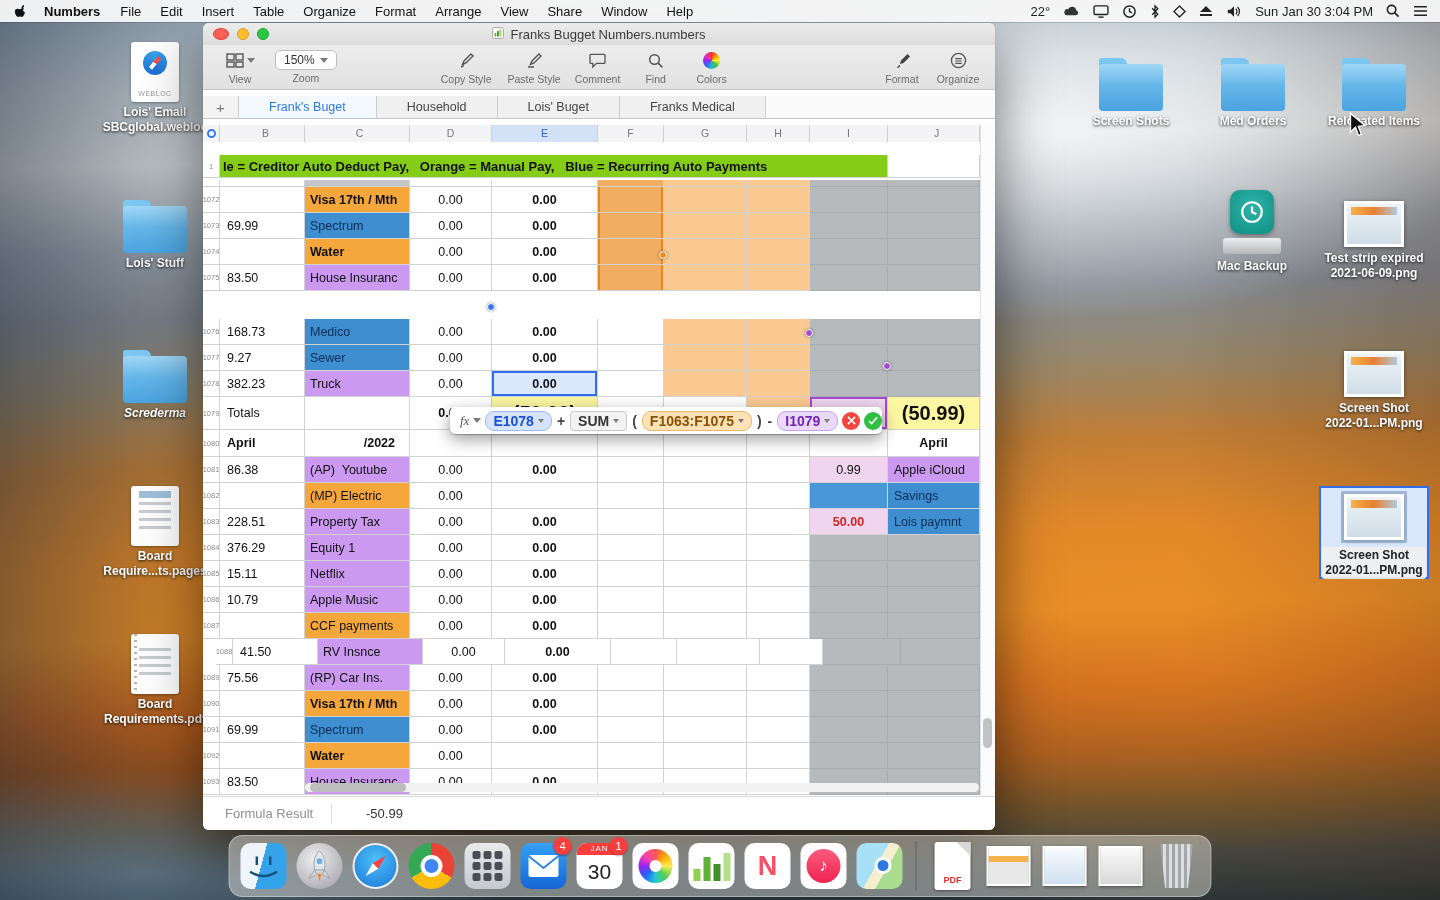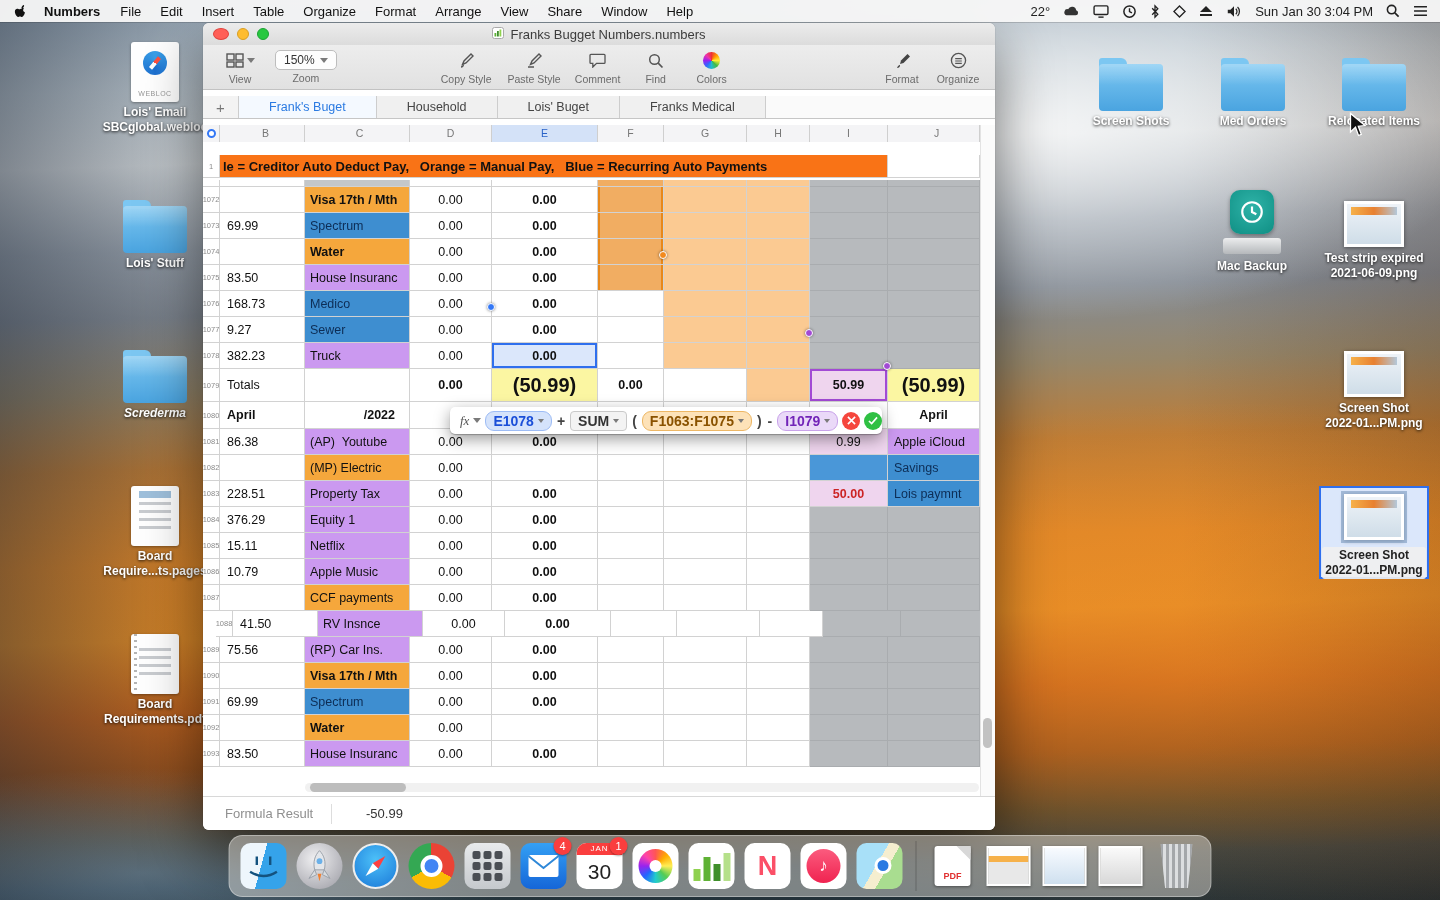--- a/index.html
+++ b/index.html
@@ -64,21 +64,21 @@
   .col-H{width:63px;justify-content:center}
   .col-I{width:78px;justify-content:center}
   .col-J{width:92px;padding-left:6px}
   .col-LEG{width:668px;padding-left:3px}
   .ctr{justify-content:center;padding-left:0}
   .r{justify-content:flex-end;padding-right:14px}
   .b{font-weight:700}
   .big{font-size:20px;font-weight:700}
   .red{color:#cc2424;font-weight:700}
   .legend{font-weight:600;font-size:13px}
-  .bg-leg{background:#f97316}
+  .bg-leg{background:#84cc16}
   .bg-or{background:#f5a73c}
   .bg-ol{background:#fbca92}
   .bg-od{background:#f1ad62}
   .bg-pu{background:#cb99f0}
   .bg-bl{background:#3e8ed0;color:#0d2d55}
   .bg-bc{background:#4a97d8}
   .bg-gray{background:#b7babd;border-color:#a9acaf}
   .bg-gray2{background:#c4c7c9}
   .bg-ye{background:#fbf6a2}
   .bg-pk{background:#efd5ee}
@@ -164,21 +164,21 @@
   .ic-numbers i:nth-child(1){height:12px;background:#8fd14f}
   .ic-numbers i:nth-child(2){height:24px}
   .ic-numbers i:nth-child(3){height:17px;background:#3f8f2a}
   .ic-numbers i:nth-child(4){height:28px;background:#b5e08a}
   .ic-news{background:#fff;display:grid;place-items:center}
   .news-n{color:#fb4f67;font-size:27px;font-weight:700}
   .ic-music{background:#fff;display:grid;place-items:center}
   .ic-music b{width:34px;height:34px;border-radius:50%;background:linear-gradient(#fb5b7e,#f02350);display:grid;place-items:center;color:#fff;font-size:17px;font-weight:400}
   .ic-maps{background:linear-gradient(120deg,#a8e0f8 0 45%,#f5eecf 45% 62%,#a9dd90 62%)}
   .ic-maps::after{content:'';position:absolute;left:18px;top:14px;width:11px;height:11px;border-radius:50%;background:#2a7ae2;border:3px solid #fff}
-  .ic-pdfdoc{width:36px;height:40px;background:#fff;border-radius:3px;box-shadow:0 1px 3px rgba(0,0,0,.4);position:relative}
+  .ic-pdfdoc{width:36px;height:48px;background:#fff;border-radius:3px;box-shadow:0 1px 3px rgba(0,0,0,.4);position:relative}
   .ic-pdfdoc::before{content:'';position:absolute;top:0;right:0;border:7px solid #d8d8d8;border-left-color:transparent;border-bottom-color:transparent}
   .pdf-t{position:absolute;bottom:5px;width:100%;text-align:center;font-size:9px;font-weight:700;color:#e03030}
   .ic-stack{width:44px;height:40px;background:#fff;border:2px solid #fff;box-shadow:0 1px 3px rgba(0,0,0,.45)}
   .st1{background:linear-gradient(#fdfdfd 0 22%,#f6b14a 22% 38%,#e8e8e8 38%)}
   .st2{background:linear-gradient(#f8fbff,#cfe0ef)}
   .st3{background:linear-gradient(#fafafa,#d8d8d8)}
   .ic-trash{width:38px;height:44px;clip-path:polygon(8% 0,92% 0,80% 100%,20% 100%);
     background:repeating-linear-gradient(90deg,#dcdee0 0 3px,#a4a7aa 3px 6px),linear-gradient(#c8cacc,#9fa2a5)}
 </style>
 </head>
@@ -547,21 +547,21 @@
           <div class="cell col-B bg-w">83.50</div>
           <div class="cell col-C bg-pu">House Insuranc</div>
           <div class="cell col-D bg-w">0.00</div>
           <div class="cell col-E bg-w b">0.00</div>
           <div class="cell col-F bg-od refo"></div>
           <div class="cell col-G bg-ol"></div>
           <div class="cell col-H bg-ol"></div>
           <div class="cell col-I bg-gray"></div>
           <div class="cell col-J bg-gray"></div>
         </div>
-        <div class="srow" style="height: 26px;">
+        <div class="srow" style="height: 26px; margin-top: 28px;">
           <div class="cell rh">1076</div>
           <div class="cell col-B bg-w">168.73</div>
           <div class="cell col-C bg-bl">Medico</div>
           <div class="cell col-D bg-w">0.00</div>
           <div class="cell col-E bg-w b">0.00</div>
           <div class="cell col-F bg-w"></div>
           <div class="cell col-G bg-ol"></div>
           <div class="cell col-H bg-ol"></div>
           <div class="cell col-I bg-gray"></div>
           <div class="cell col-J bg-gray"></div>

